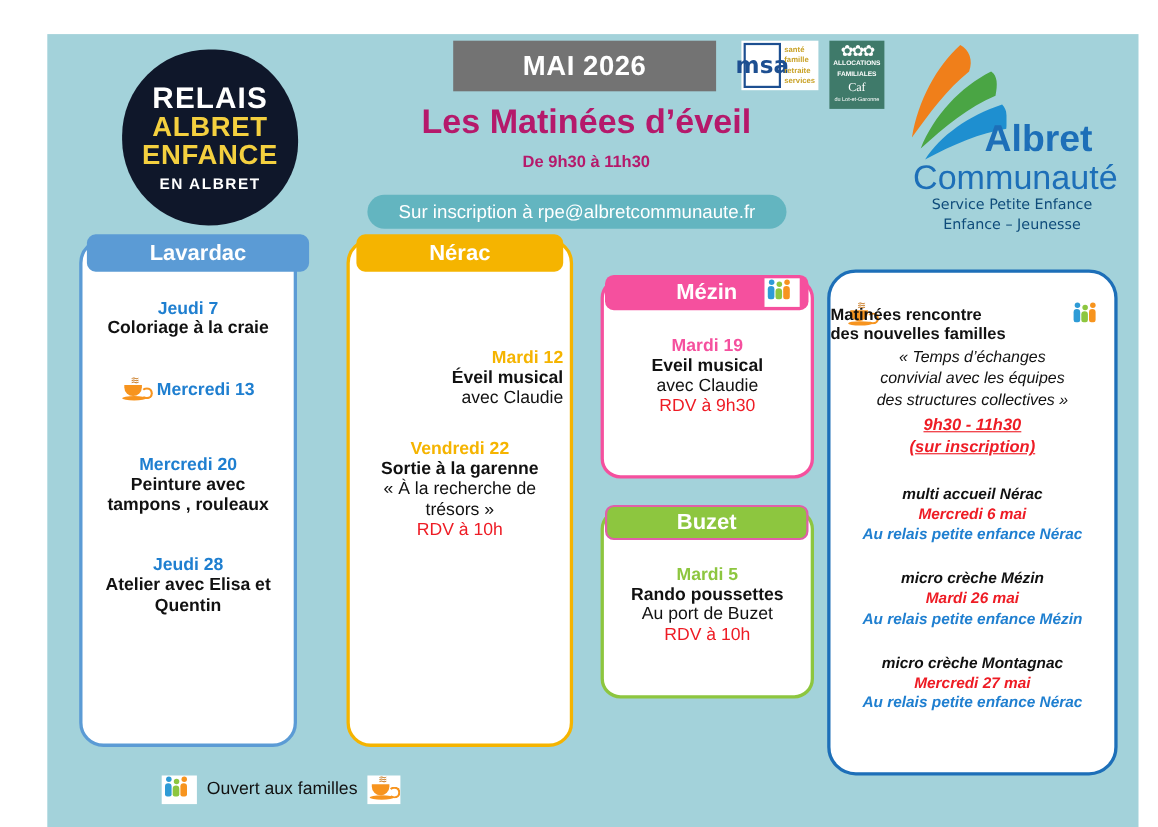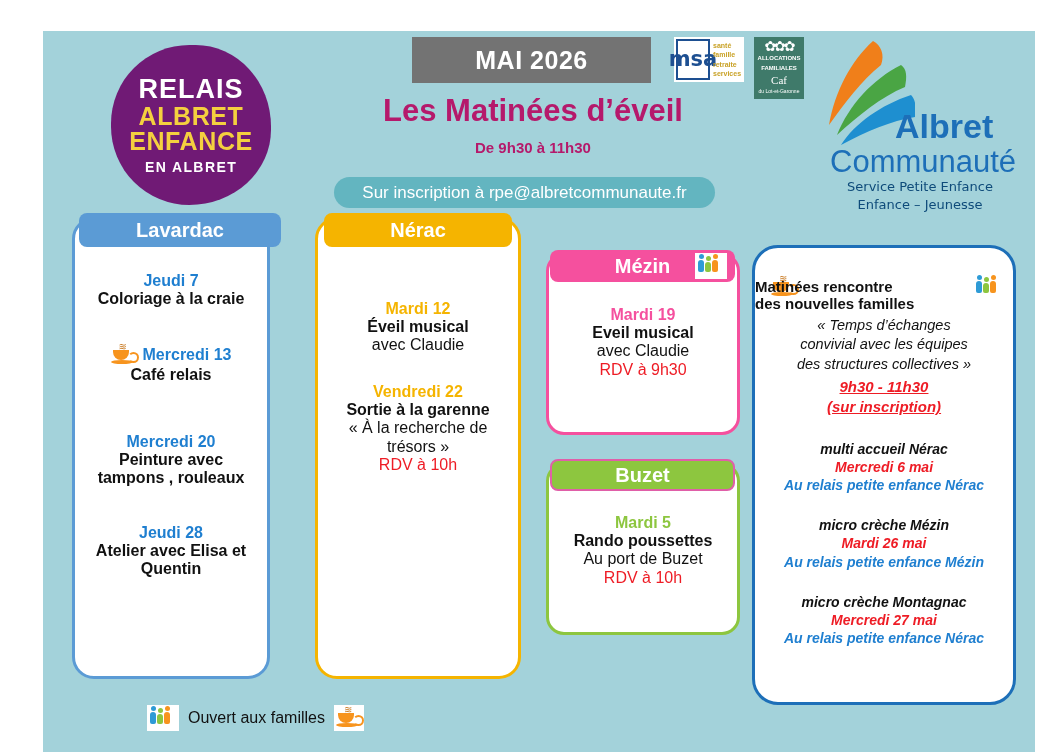--- a/index.html
+++ b/index.html
@@ -22,21 +22,21 @@
     background: #a3d2da;
   }
 
   
   #relais-logo {
     position: absolute;
     left: 68px;
     top: 14px;
     width: 160px;
     height: 160px;
-    background: #701a75;
+    background: #0f172a;
     border-radius: 50% 48% 52% 50% / 50% 52% 48% 50%;
     display: flex;
     flex-direction: column;
     align-items: center;
     justify-content: center;
     text-align: left;
     line-height: 1.02;
   }
   #relais-logo .l1 {
     color: #ffffff;
@@ -462,37 +462,36 @@
     <div class="ev" style="margin-top:36px;">
       <div style="display:flex;align-items:center;justify-content:center;gap:6px;">
         <span class="cup">
             <span class="steam">≋</span>
             <span class="body"></span>
             <span class="handle"></span>
             <span class="saucer"></span>
           </span>
         <span class="date date-blue">Mercredi 13</span>
       </div>
-      <div class="line bold">Café relais</div>
     </div>
     <div class="ev" style="margin-top:48px;">
       <div class="date date-blue">Mercredi 20</div>
       <div class="line bold">Peinture avec</div>
       <div class="line bold">tampons , rouleaux</div>
     </div>
     <div class="ev" style="margin-top:36px;">
       <div class="date date-blue">Jeudi 28</div>
       <div class="line bold">Atelier avec Elisa et</div>
       <div class="line bold">Quentin</div>
     </div>
   </div>
   <div class="col-head head-ontop" id="lavardac-head">Lavardac</div>
 
   <div class="col-card" id="nerac-card">
-    <div class="ev" style="margin-top:42px;">
+    <div class="ev" style="margin-top:59px;text-align:right;">
       <div class="date date-yellow">Mardi 12</div>
       <div class="line bold">Éveil musical</div>
       <div class="line">avec Claudie</div>
     </div>
     <div class="ev" style="margin-top:28px;">
       <div class="date date-yellow">Vendredi 22</div>
       <div class="line bold">Sortie à la garenne</div>
       <div class="line">« À la recherche de</div>
       <div class="line">trésors »</div>
       <div class="rdv">RDV à 10h</div>

